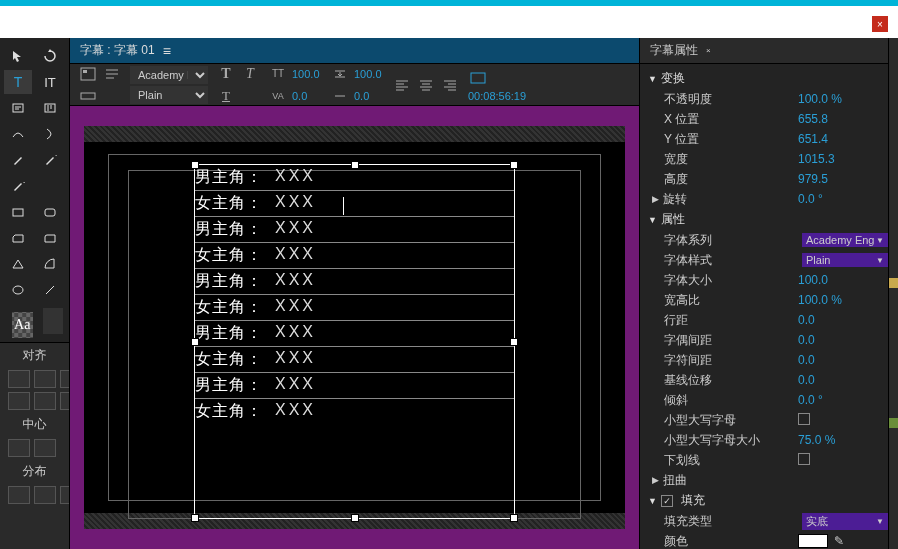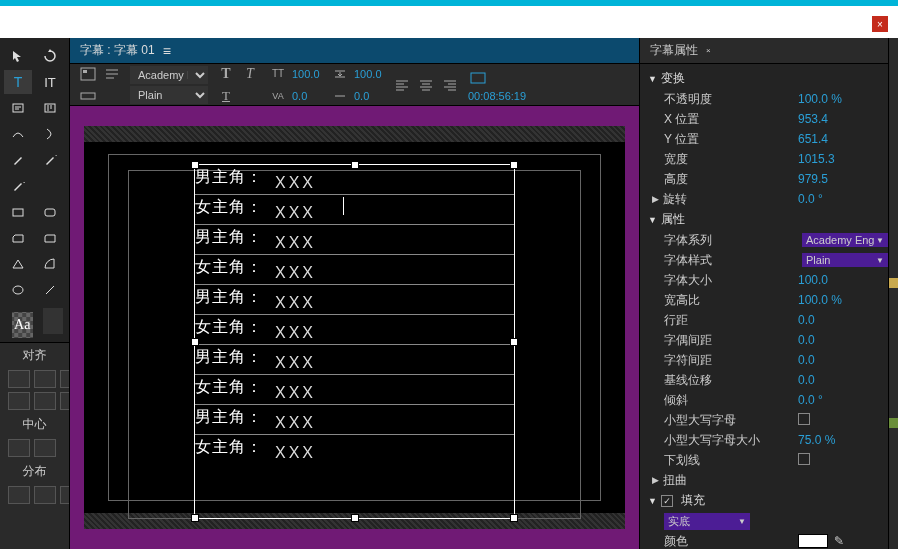--- a/index.html
+++ b/index.html
@@ -30,21 +30,21 @@
 .canvas { background: #000; width: 100%; height: 100%; position: relative; }
 .title-safe { position: absolute; left: 24px; right: 24px; top: 28px; bottom: 28px; border: 1px solid #666; }
 .action-safe { position: absolute; left: 44px; right: 44px; top: 44px; bottom: 10px; border: 1px solid #666; }
 .margin-bar { position: absolute; left: 0; right: 0; height: 16px; background: repeating-linear-gradient(45deg, #333 0 2px, #222 2px 4px); }
 .margin-bar.top { top: 0; }
 .margin-bar.bot { bottom: 0; }
 .text-block { position: absolute; left: 110px; top: 38px; right: 110px; bottom: 10px; border: 1px solid #fff; }
 .text-line { color: #fff; font-size: 16px; font-family: serif; letter-spacing: 1px; padding: 2px 0; border-bottom: 1px solid #888; display: flex; }
 .text-line:last-child { border-bottom: none; }
 .role-label { min-width: 80px; }
-.role-name { letter-spacing: 3px; color: #ddd; margin-top: 7px; }
+.role-name { letter-spacing: 3px; color: #ddd; }
 .handle { position: absolute; width: 8px; height: 8px; background: #fff; border: 1px solid #000; }
 .cursor-line { position: absolute; width: 1px; height: 18px; background: #fff; }
 .props { width: 248px; background: #232323; display: flex; flex-direction: column; font-size: 12px; }
 .props-tab { height: 26px; background: #2a2a2a; display: flex; align-items: center; padding: 4px 10px; border-bottom: 1px solid #000; }
 .props-body { flex: 1; overflow-y: auto; padding: 4px 0; }
 .prop-section { padding: 2px 8px; display: flex; align-items: center; gap: 4px; color: #ddd; cursor: pointer; }
 .prop-section .tw { font-size: 9px; }
 .prop-row { display: flex; align-items: center; padding: 2px 0 2px 24px; height: 20px; }
 .prop-label { flex: 1; color: #ccc; }
 .prop-val { width: 90px; color: #2a9fd6; cursor: text; }
@@ -378,21 +378,21 @@
       <div class="prop-section">
           <span class="tw">▼</span>
           <span>变换</span>
         </div>
       <div class="prop-row">
           <span class="prop-label">不透明度</span>
           <span class="prop-val">100.0 %</span>
         </div>
       <div class="prop-row">
           <span class="prop-label">X 位置</span>
-          <span class="prop-val">953.4</span>
+          <span class="prop-val">655.8</span>
         </div>
       <div class="prop-row">
           <span class="prop-label">Y 位置</span>
           <span class="prop-val">651.4</span>
         </div>
       <div class="prop-row">
           <span class="prop-label">宽度</span>
           <span class="prop-val">1015.3</span>
         </div>
       <div class="prop-row">
@@ -467,20 +467,21 @@
           <span class="tw" style="font-size:9px;margin-left:-12px;margin-right:4px">▶</span>
           <span class="prop-label">扭曲</span>
         </div>
 
       <div class="prop-section">
           <span class="tw">▼</span>
           <span class="checkbox">✓</span>
           <span>填充</span>
         </div>
       <div class="prop-row">
+          <span class="prop-label">填充类型</span>
           <div class="prop-combo">
             <span>实底</span>
             <span class="arr">▼</span>
           </div>
         </div>
       <div class="prop-row">
           <span class="prop-label">颜色</span>
           <span class="prop-val" style="display:flex;align-items:center">
             <span class="swatch"></span>
             <span class="eyedrop">✎</span>

